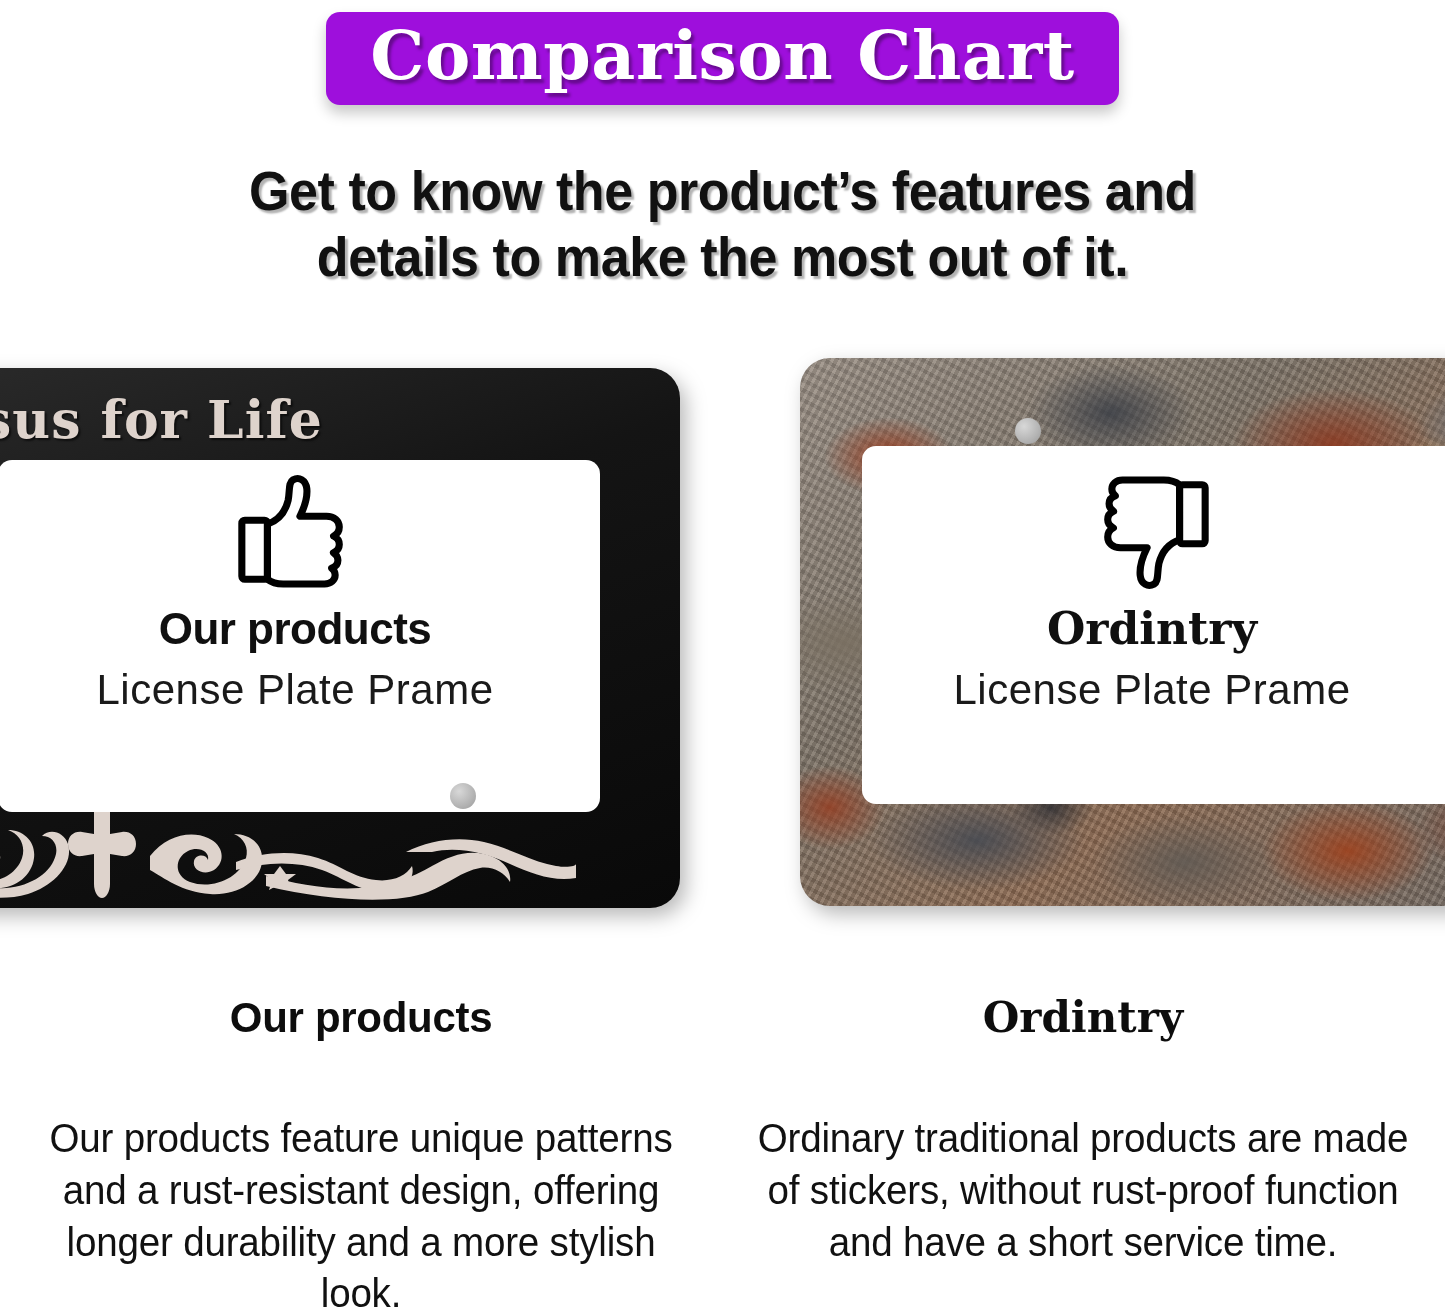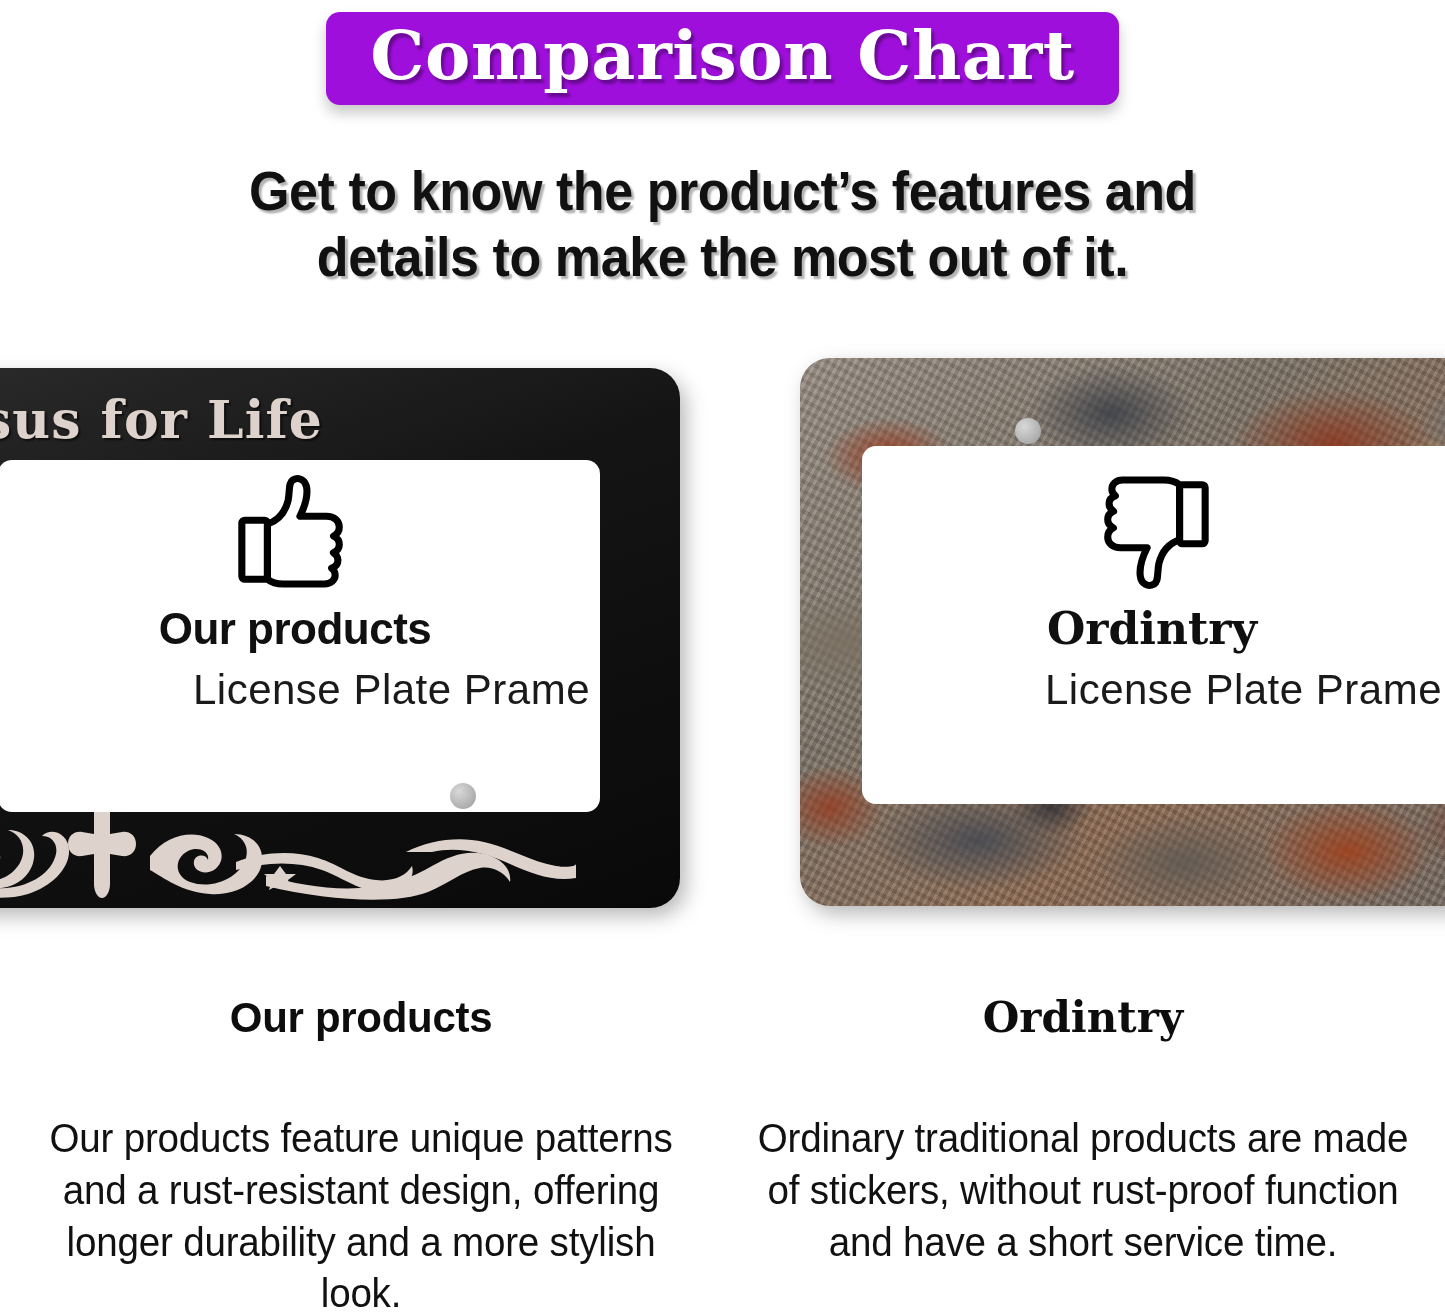--- a/index.html
+++ b/index.html
@@ -190,21 +190,20 @@
     font-weight: bold;
   }
   .card-sub {
     margin-top: 16px;
     font-family: "Liberation Sans", sans-serif;
     font-weight: 300;
     font-size: 42px;
     line-height: 1.05;
     color: #1a1a1a;
     letter-spacing: 0.5px;
-    text-align: right;
   }
 
   #content-left  { left: 0px;   top: 472px; width: 590px; }
   #content-right { left: 862px; top: 472px; width: 580px; }
 
   
   .bottom {
     position: absolute;
     top: 995px;
     left: 0;

